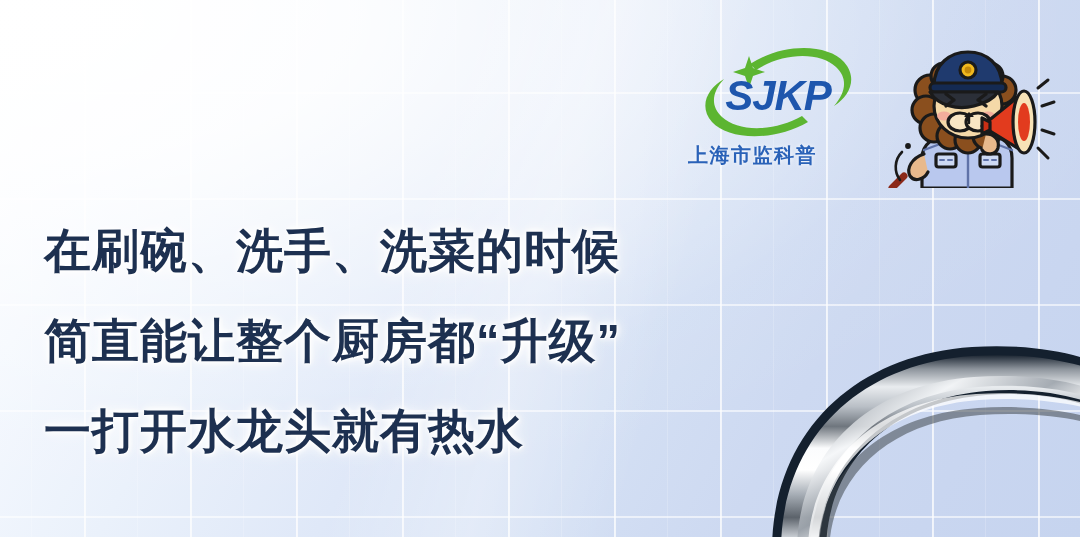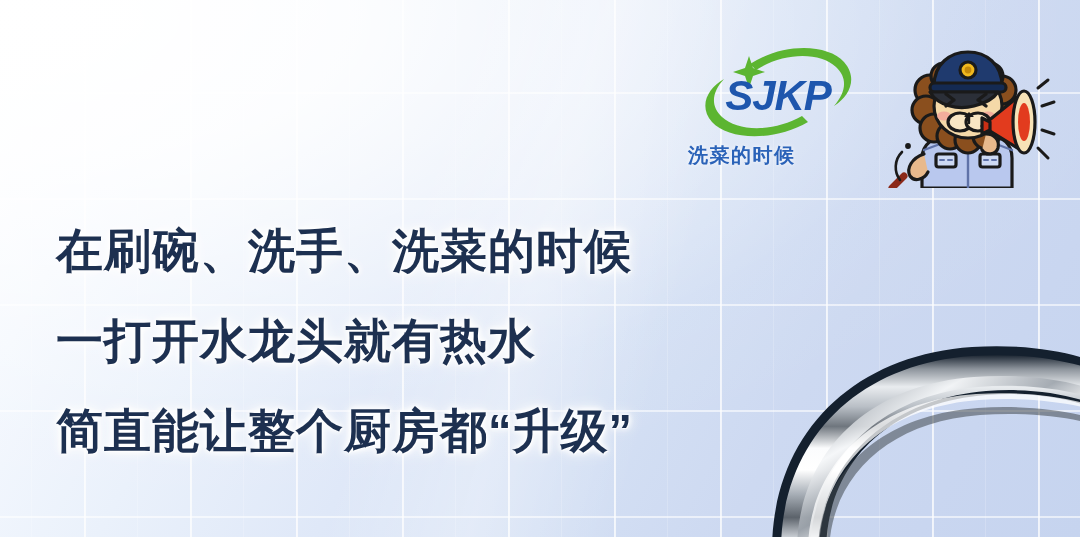--- a/index.html
+++ b/index.html
@@ -63,21 +63,21 @@
     position: absolute;
     inset: 0;
     background:
       linear-gradient(105deg, rgba(255,255,255,0) 38%, rgba(255,255,255,0.30) 50%, rgba(255,255,255,0) 62%);
     pointer-events: none;
   }
 
   
   #headline {
     position: absolute;
-    left: 56px;
+    left: 44px;
     top: 206px;
     width: 700px;
     z-index: 8;
   }
   .hl-line {
     font-family: "Liberation Sans", "DejaVu Sans", sans-serif;
     font-weight: bold;
     font-size: 47px;
     line-height: 90px;
     letter-spacing: 1px;
@@ -183,42 +183,42 @@
       <path d="M 52 236 C 52 152, 116 86, 220 79 C 268 76, 310 82, 338 91
                L 338 95 C 310 87, 268 82, 223 85 C 124 92, 63 156, 63 238 Z" fill="#ffffff" opacity=".75"></path>
 
       <path d="M 62 238 C 62 160, 122 100, 222 93 C 266 90, 306 95, 332 102
                L 332 108 C 306 101, 266 97, 224 100 C 130 107, 73 164, 73 240 Z" fill="#41484f" opacity=".55"></path>
     </svg>
   </div>
 
   <div id="headline">
     <div class="hl-line">在刷碗、洗手、洗菜的时候</div>
+    <div class="hl-line">简直能让整个厨房都“升级”</div>
     <div class="hl-line">一打开水龙头就有热水</div>
-    <div class="hl-line">简直能让整个厨房都“升级”</div>
   </div>
 
   <div id="logo-block">
     <div id="logo-mark">
       <svg width="180" height="96" viewBox="0 0 180 96" xmlns="http://www.w3.org/2000/svg">
 
         <path d="M 62 20 C 96 -2, 140 0, 156 18 C 170 34, 162 52, 146 62
                  C 158 48, 160 34, 148 23 C 132 8, 96 8, 68 26 Z" fill="#5cb531"></path>
 
         <path d="M 120 78 C 86 98, 40 96, 24 78 C 10 62, 20 44, 36 35
                  C 24 48, 22 62, 34 73 C 50 88, 86 88, 114 72 Z" fill="#5cb531"></path>
 
         <path d="M 61 12 L 65 24 L 77 28 L 65 32 L 61 44 L 57 32 L 45 28 L 57 24 Z" fill="#5cb531"></path>
 
         <g>
           <text x="90" y="66" text-anchor="middle" font-family="'Liberation Sans','DejaVu Sans',sans-serif" font-size="42" font-weight="bold" font-style="italic" letter-spacing="-1" fill="#1e56ad">SJKP</text>
         </g>
       </svg>
     </div>
-    <div id="logo-sub">洗菜的时候</div>
+    <div id="logo-sub">上海市监科普</div>
   </div>
 
   <div id="mascot">
     <svg width="180" height="158" viewBox="0 0 180 158" xmlns="http://www.w3.org/2000/svg">
       <g stroke="#1a1a1a" stroke-width="3.2" stroke-linejoin="round" stroke-linecap="round">
 
         <path d="M 44 158 L 44 128 C 44 114, 56 106, 72 104 L 108 104
                  C 124 106, 134 114, 134 128 L 134 158 Z" fill="#b9c8ee"></path>
 
         <path d="M 72 104 L 90 120 L 108 104" fill="#a3b5e4"></path>

